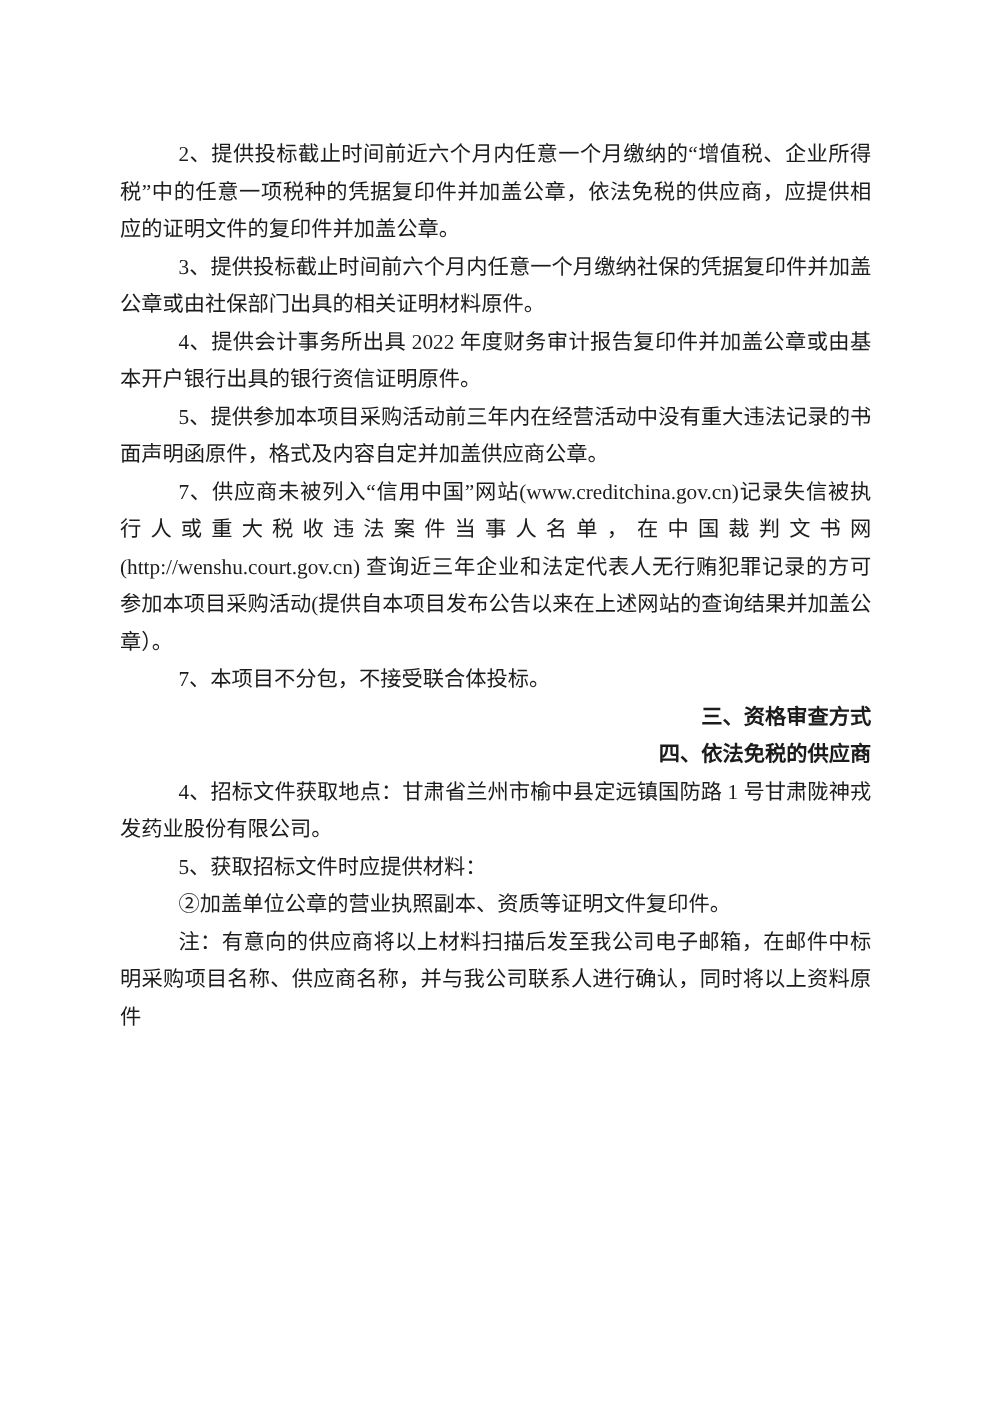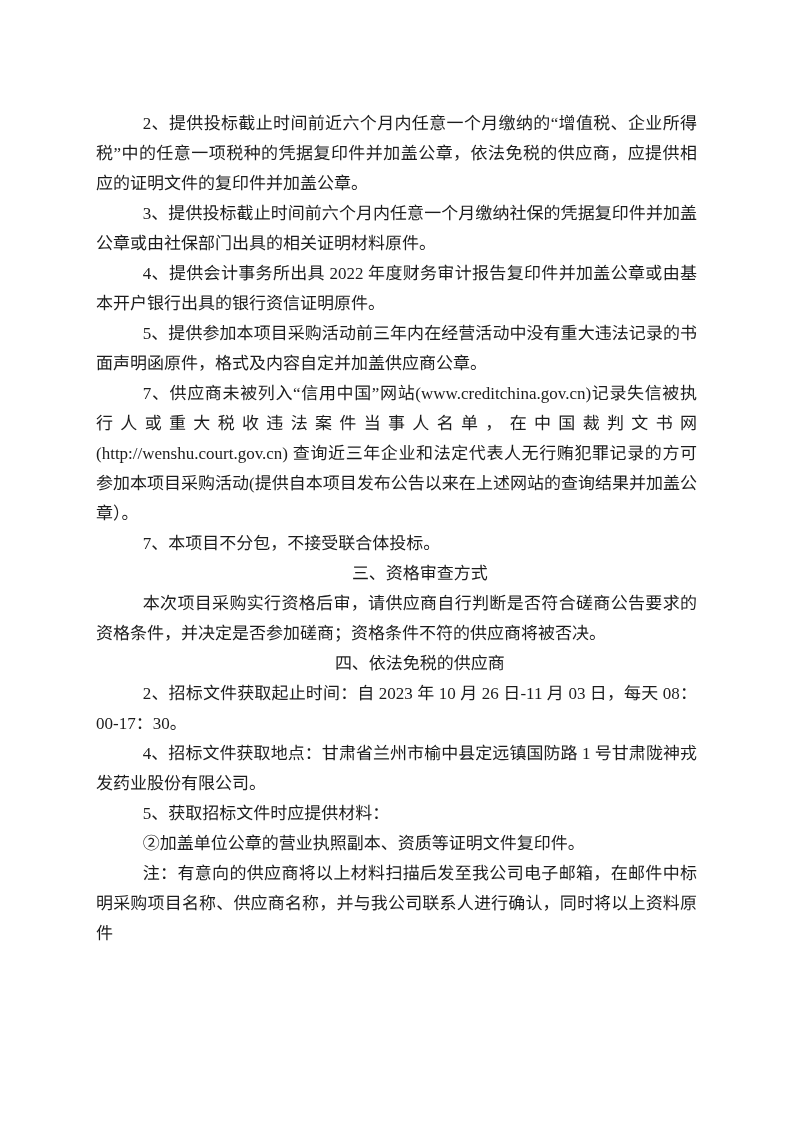--- a/index.html
+++ b/index.html
@@ -32,37 +32,35 @@
     text-align: justify;
     text-indent: 2.75em;
     overflow-wrap: break-word;
   }
   .para.body {
     font-family: "Liberation Serif", "DejaVu Serif", serif;
     font-weight: normal;
   }
   .para.heading {
     font-family: "Liberation Sans", "DejaVu Sans", sans-serif;
-    font-weight: normal;
-    text-align: center;
+    font-weight: bold;
+    text-align: right;
   }
 </style>
 </head>
 <body>
 
 <div class="page">
   <main class="doc-body">
       <p class="para body">2、提供投标截止时间前近六个月内任意一个月缴纳的“增值税、企业所得税”中的任意一项税种的凭据复印件并加盖公章，依法免税的供应商，应提供相应的证明文件的复印件并加盖公章。</p>
       <p class="para body">3、提供投标截止时间前六个月内任意一个月缴纳社保的凭据复印件并加盖公章或由社保部门出具的相关证明材料原件。</p>
       <p class="para body">4、提供会计事务所出具 2022 年度财务审计报告复印件并加盖公章或由基本开户银行出具的银行资信证明原件。</p>
       <p class="para body">5、提供参加本项目采购活动前三年内在经营活动中没有重大违法记录的书面声明函原件，格式及内容自定并加盖供应商公章。</p>
       <p class="para body">7、供应商未被列入“信用中国”网站(www.creditchina.gov.cn)记录失信被执行人或重大税收违法案件当事人名单，在中国裁判文书网(http://wenshu.court.gov.cn) 查询近三年企业和法定代表人无行贿犯罪记录的方可参加本项目采购活动(提供自本项目发布公告以来在上述网站的查询结果并加盖公章）。</p>
       <p class="para body">7、本项目不分包，不接受联合体投标。</p>
       <p class="para heading">三、资格审查方式</p>
-      <p class="para body">本次项目采购实行资格后审，请供应商自行判断是否符合磋商公告要求的资格条件，并决定是否参加磋商；资格条件不符的供应商将被否决。</p>
       <p class="para heading">四、依法免税的供应商</p>
-      <p class="para body">2、招标文件获取起止时间：自 2023 年 10 月 26 日-11 月 03 日，每天 08：00-17：30。</p>
       <p class="para body">4、招标文件获取地点：甘肃省兰州市榆中县定远镇国防路 1 号甘肃陇神戎发药业股份有限公司。</p>
       <p class="para body">5、获取招标文件时应提供材料：</p>
       <p class="para body">②加盖单位公章的营业执照副本、资质等证明文件复印件。</p>
       <p class="para body">注：有意向的供应商将以上材料扫描后发至我公司电子邮箱，在邮件中标明采购项目名称、供应商名称，并与我公司联系人进行确认，同时将以上资料原件</p>
     </main>
 </div>
 
 </body></html>

